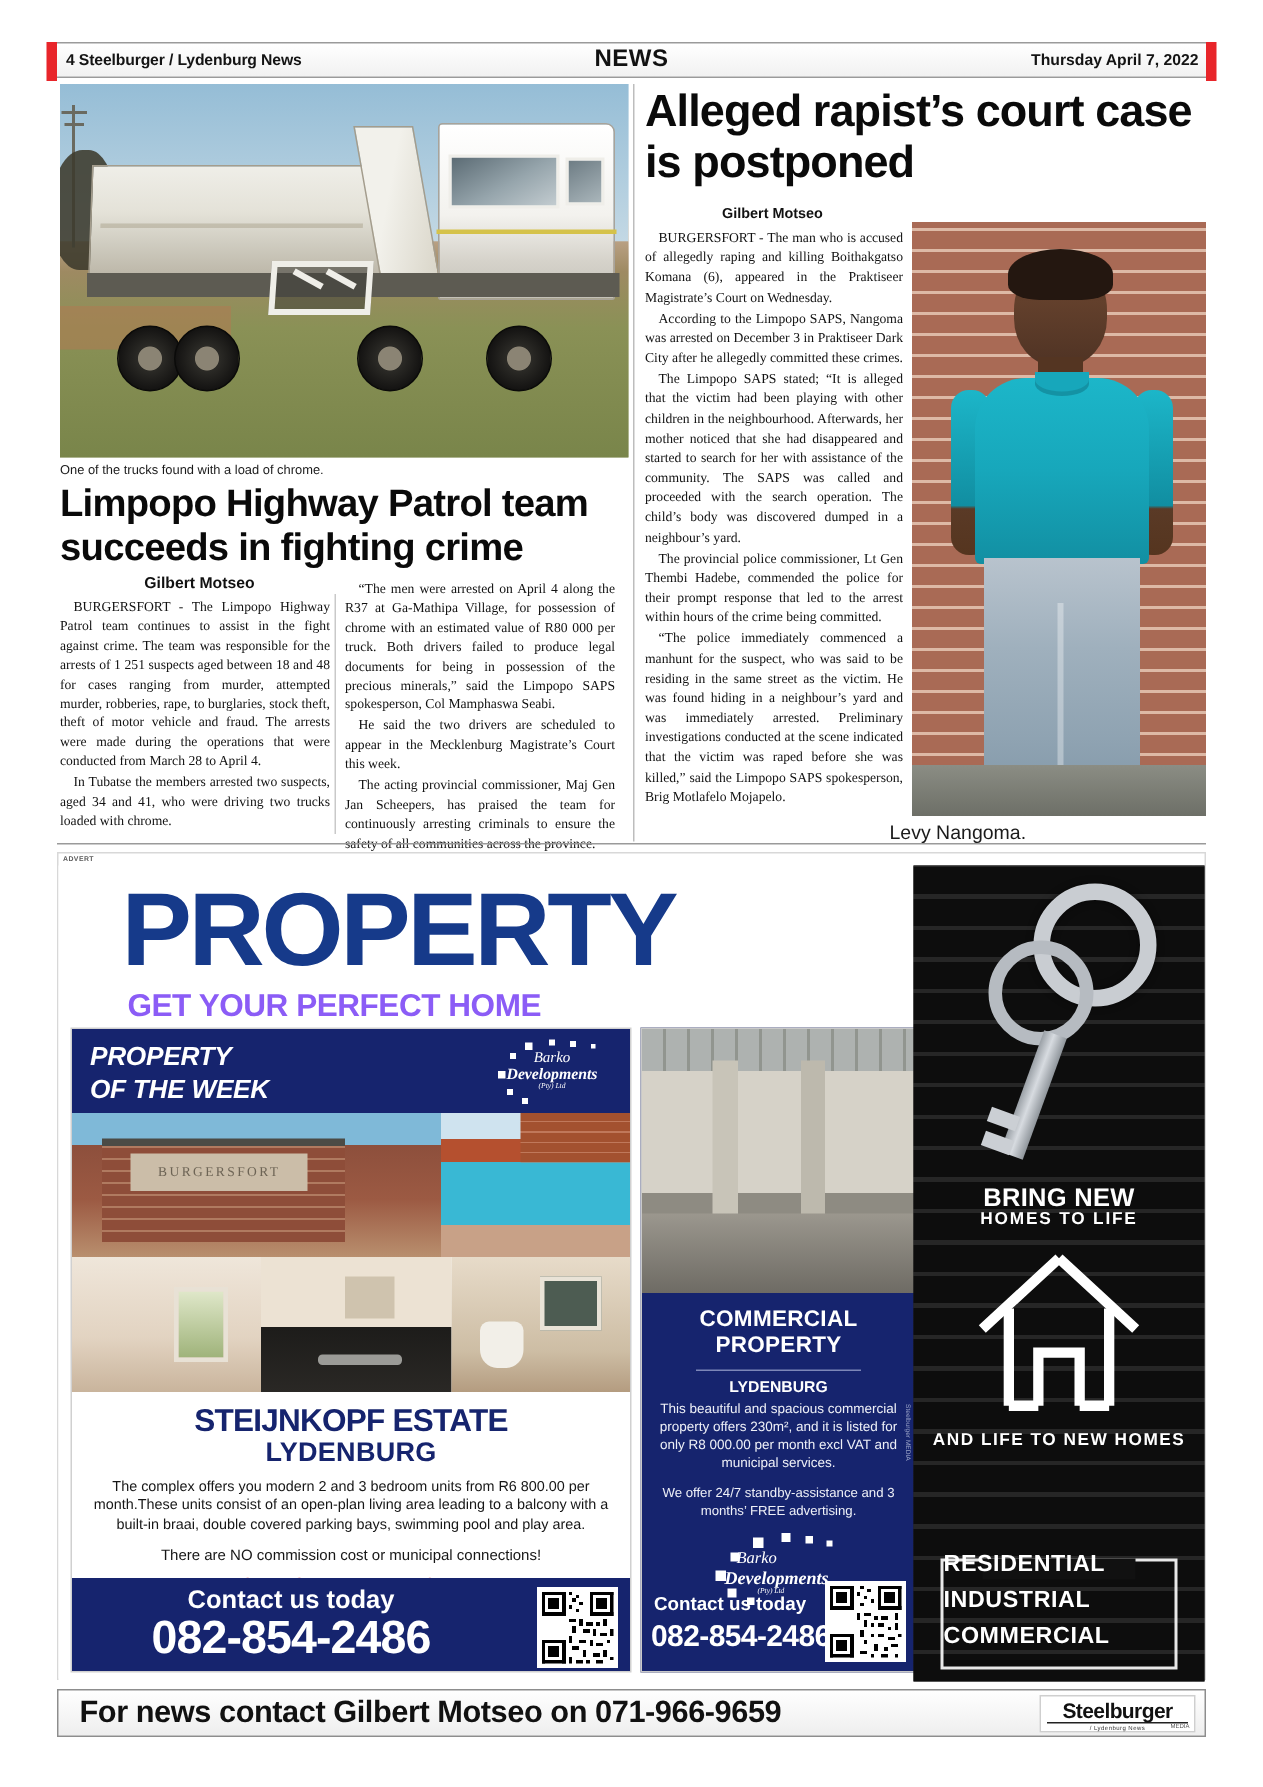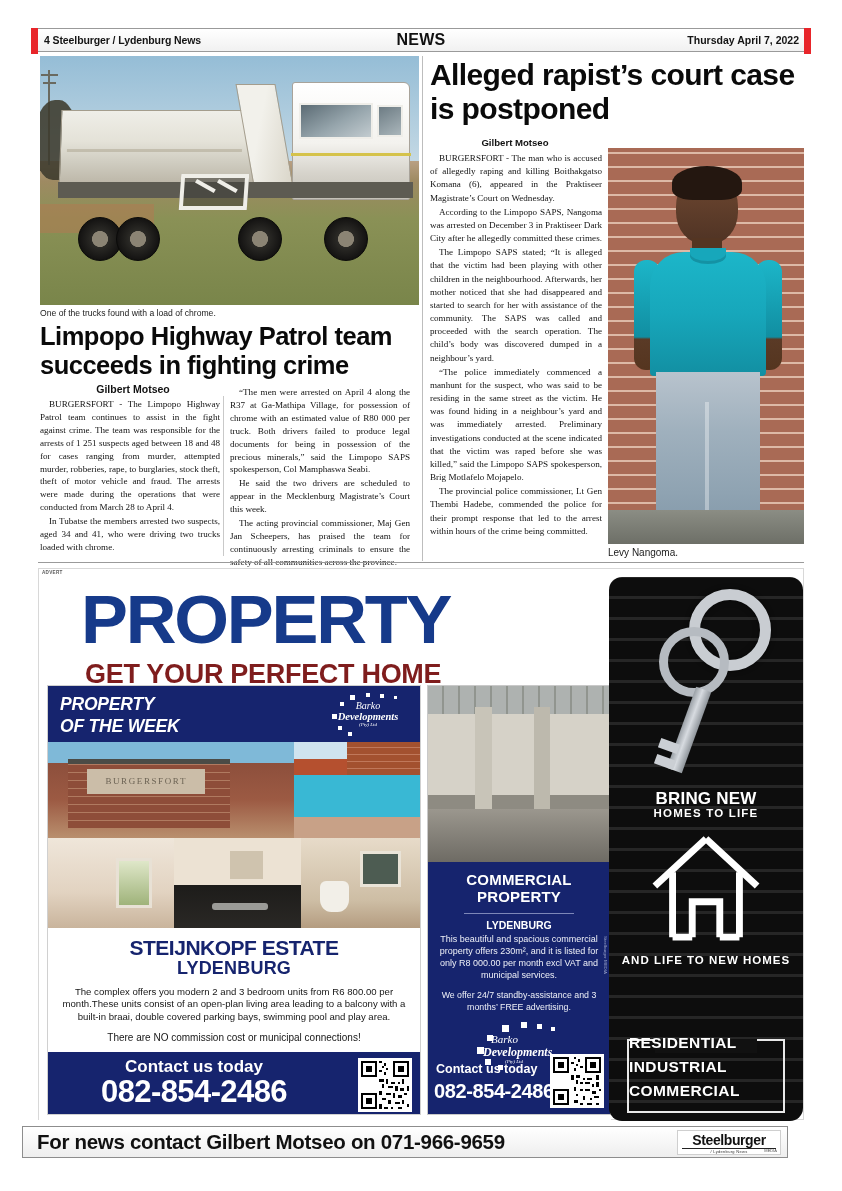--- a/index.html
+++ b/index.html
@@ -129,45 +129,45 @@
     background:#17a7bb;border-radius:0 0 50% 50%;box-shadow:inset 0 -3px 0 rgba(0,0,0,.12);}
   .p-arm-l { position:absolute; left:26px; top:112px; width:26px; height:110px;
     background: linear-gradient(#1cb6c9,#118ea1 70%, #5a3a26 72%, #55351f 100%); border-radius:12px; }
   .p-arm-r { position:absolute; left:148px; top:112px; width:26px; height:110px;
     background: linear-gradient(#1cb6c9,#118ea1 70%, #5a3a26 72%, #55351f 100%); border-radius:12px; }
   .p-jeans { position:absolute; left:48px; top:224px; width:104px; height:172px;
     background: linear-gradient(#b8c3cd 0%, #9fb0bd 35%, #8fa3b2 70%, #7f95a6 100%); }
   .p-jeans:after{content:"";position:absolute;left:49px;top:30px;width:4px;height:142px;background:rgba(255,255,255,.35);}
   .p-ground { position:absolute; left:0; bottom:0; width:100%; height:34px;
     background: linear-gradient(#8b8d84,#6d6f67); }
-  .r-caption { position:absolute; left:608px; top:547px; width:196px; font-size:10px; color:#1b1b1b; }
+  .r-caption { position:absolute; left:593px; top:547px; width:196px; font-size:13px; color:#1b1b1b; }
 
   
   .advert {
     position: absolute; left: 38px; top: 568px; width: 766px; height: 552px;
     background: #ffffff; border: 1px solid #d8d8d8;
   }
   .advert-tag { position:absolute; left:3px; top:1px; font-size:4.6px; color:#5a5a5a;
     font-weight:bold; letter-spacing:.3px; }
   .ad-left { position:absolute; left:0; top:8px; width:572px; height:544px; background:#ffffff; }
   .ad-right {
     position:absolute; right:0; top:8px; width:194px; height:544px;
     background-image: repeating-linear-gradient(0deg,#0d0d0d 0 18px,#262626 18px 21px),
                       repeating-linear-gradient(90deg,rgba(255,255,255,.055) 0 2px, transparent 2px 62px);
-    background-color:#101010; overflow:hidden;border-radius:13px;
+    background-color:#101010; overflow:hidden;
   }
   
   .prop-title {
     position:absolute; left:42px; top:14px; width:530px;
     font-size: 69px; font-weight: bold; color:#163a8a; letter-spacing:-2.2px;
     line-height:.84; font-stretch: condensed; transform: scaleX(1.02); transform-origin: left;
   }
   .prop-sub {
-    position:absolute; left:46px; top:82px; font-size:27px; font-weight:bold;
-    color:#7f1d1d; letter-spacing:-.3px;
+    position:absolute; left:46px; top:82px; font-size:21px; font-weight:bold;
+    color:#8b5cf6; letter-spacing:-.3px;
   }
   
   .fold-img { position:absolute; left:570px; top:6px; width:128px; height:98px; overflow:hidden;}
   .house-ill { position:absolute; left:14px; top:10px; width:100px; height:82px;
     background:#e9e9ea; border:1px solid #cfcfd2; }
   .house-roof { position:absolute; left:2px; top:-16px; width:0; height:0;
     border-left:50px solid transparent; border-right:50px solid transparent; border-bottom:20px solid #d9d9dc; }
   .house-win { position:absolute; width:18px; height:14px; background:#c6a33c; border:1px solid #9d7f23; }
   .house-win.a{left:16px;top:24px;} .house-win.b{left:40px;top:24px;}
   .house-win.c{left:16px;top:44px;} .house-win.d{left:40px;top:44px;}
@@ -275,21 +275,21 @@
   .comm-desc2 { text-align:center; color:#eef0f7; font-size:8.8px; line-height:1.34; padding:9px 9px 0; }
   .barko2 { position:relative; width:108px; height:48px; margin:8px auto 0; }
   .side-credit { position:absolute; right:2px; top:250px; font-size:4.4px; color:#9aa3c8;
     writing-mode: vertical-rl; }
   .comm-contact { position:absolute; left:0; bottom:4px; width:100%; height:56px; }
   .cc-t { position:absolute; left:8px; top:8px; font-size:12.5px; font-weight:bold; color:#fff; }
   .cc-n { position:absolute; left:6px; top:26px; font-size:20px; font-weight:bold; color:#fff; letter-spacing:-.4px;}
 
   
   .footer {
-    position:absolute; left:22px; top:1126px; width:766px; height:32px;
+    position:absolute; left:38px; top:1126px; width:766px; height:32px;
     border:1px solid #8d8d8d; background: linear-gradient(#ffffff,#eeeeee);
     display:flex; align-items:center;
   }
   .footer-txt { font-size:20.5px; font-weight:bold; color:#111; padding-left:14px; letter-spacing:-.3px;}
   .footer-logo { position:absolute; right:6px; top:3px; width:104px; height:25px;
     background:#fff; border:1px solid #cfcfcf; }
   .fl-1 { font-size:14px; font-weight:bold; color:#111; text-align:center; line-height:1;
     padding-top:2px; letter-spacing:-.4px; }
   .fl-2 { font-size:4px; color:#333; text-align:center; letter-spacing:.3px; }
   .fl-3 { position:absolute; right:3px; bottom:1px; font-size:4px; color:#555; }
@@ -344,22 +344,22 @@
   </div>
 
   <div class="vdiv"></div>
 
   <h1 class="r-headline">Alleged rapist’s court case is postponed</h1>
   <div class="r-byline">Gilbert Motseo</div>
   <div class="r-col">
     <p>BURGERSFORT - The man who is accused of allegedly raping and killing Boithakgatso Komana (6), appeared in the Praktiseer Magistrate’s Court on Wednesday.</p>
     <p>According to the Limpopo SAPS, Nangoma was arrested on December 3 in Praktiseer Dark City after he allegedly committed these crimes.</p>
     <p>The Limpopo SAPS stated; “It is alleged that the victim had been playing with other children in the neighbourhood. Afterwards, her mother noticed that she had disappeared and started to search for her with assistance of the community. The SAPS was called and proceeded with the search operation. The child’s body was discovered dumped in a neighbour’s yard.</p>
+    <p>The provincial police commissioner, Lt Gen Thembi Hadebe, commended the police for their prompt response that led to the arrest within hours of the crime being committed.</p>
     <p>“The police immediately commenced a manhunt for the suspect, who was said to be residing in the same street as the victim. He was found hiding in a neighbour’s yard and was immediately arrested. Preliminary investigations conducted at the scene indicated that the victim was raped before she was killed,” said the Limpopo SAPS spokesperson, Brig Motlafelo Mojapelo.</p>
-    <p>The provincial police commissioner, Lt Gen Thembi Hadebe, commended the police for their prompt response that led to the arrest within hours of the crime being committed.</p>
   </div>
 
   <div class="portrait">
     <div class="brick"></div>
     <div class="p-head"></div>
     <div class="p-hair"></div>
     <div class="p-neck"></div>
     <div class="p-arm-l"></div>
     <div class="p-arm-r"></div>
     <div class="p-shirt"></div>

